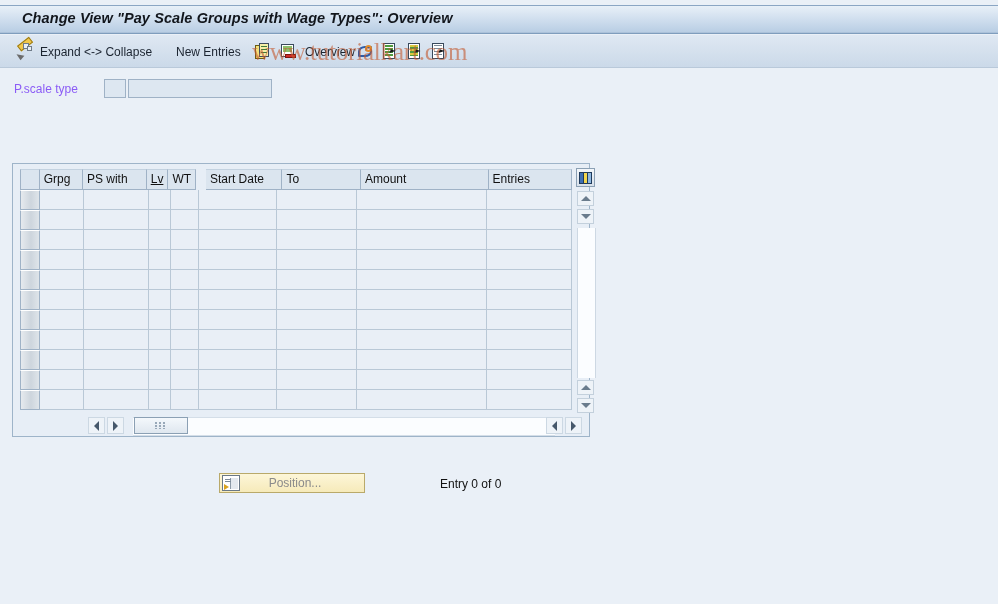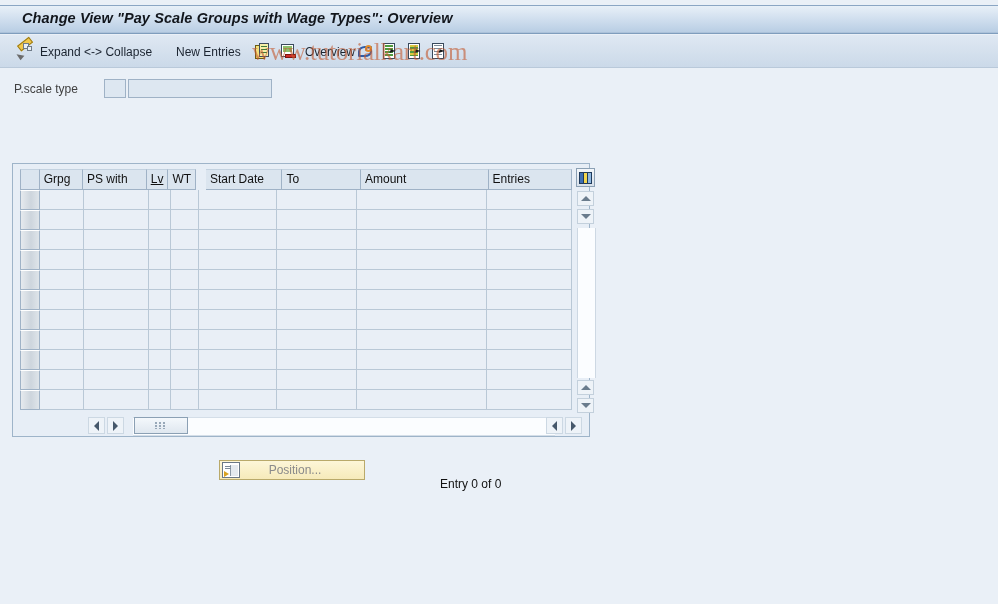--- a/index.html
+++ b/index.html
@@ -138,21 +138,21 @@
     font-size:25px;
     color:rgba(196,92,52,0.62);
     white-space:nowrap;
     pointer-events:none;
     letter-spacing:-0.2px;
   }
 
   
   .field-row{position:absolute;height:19px;}
   .field-lbl{
-    position:absolute;left:8px;top:3px;font-size:12px;color:#404040;
+    position:absolute;left:8px;top:3px;font-size:12px;color:#8b5cf6;
   }
   .fld-shell{
     position:absolute;top:0;height:19px;background:#dde7f1;
     border:1px solid #9fb2c6;box-sizing:border-box;
   }
   .fld-small{left:98px;width:22px;}
   .fld-big{left:122px;width:144px;}
   .fld-inner{
     width:100%;height:100%;border:0;outline:0;background:transparent;
     font-family:"Liberation Sans", sans-serif;font-size:12px;
@@ -254,21 +254,21 @@
     border:1px solid #8ba0b4;box-sizing:border-box;
     display:flex;align-items:center;justify-content:center;
   }
   .grip{width:12px;height:7px;
     background:
       radial-gradient(circle at 1px 1px,#98a8b8 0.8px,transparent 1px) 0 0/4px 3px repeat;
   }
 
   
   .position-btn{
-    position:absolute;left:219px;top:460px;width:146px;height:20px;
+    position:absolute;left:219px;top:473px;width:146px;height:20px;
     background:linear-gradient(to bottom,#fdf6d8,#f6eaba);
     border:1px solid #b9a96a;box-sizing:border-box;
     display:flex;align-items:center;
   }
   .position-btn .pic{
     width:18px;height:16px;margin-left:2px;position:relative;
     background:#ffffff;border:1px solid #6a7886;box-sizing:border-box;
   }
   .position-btn .pic .bar{
     position:absolute;right:1px;top:2px;width:7px;height:11px;

